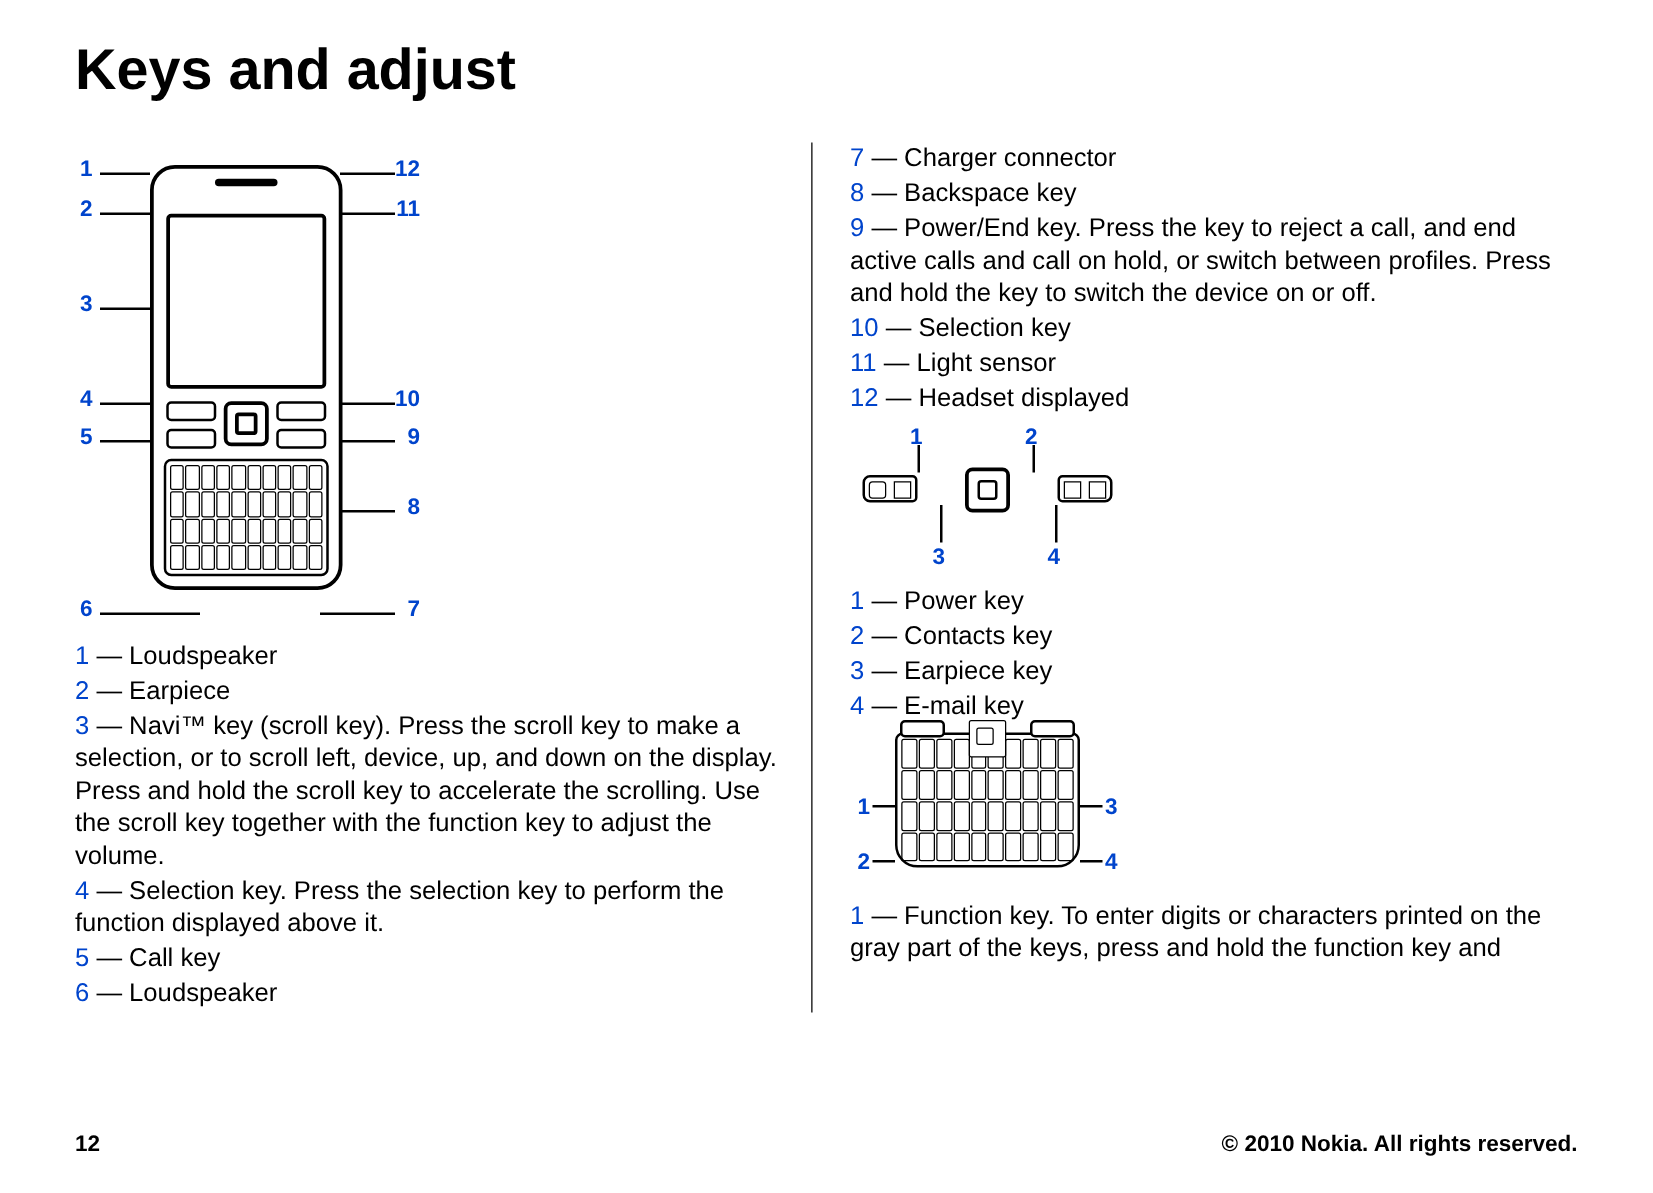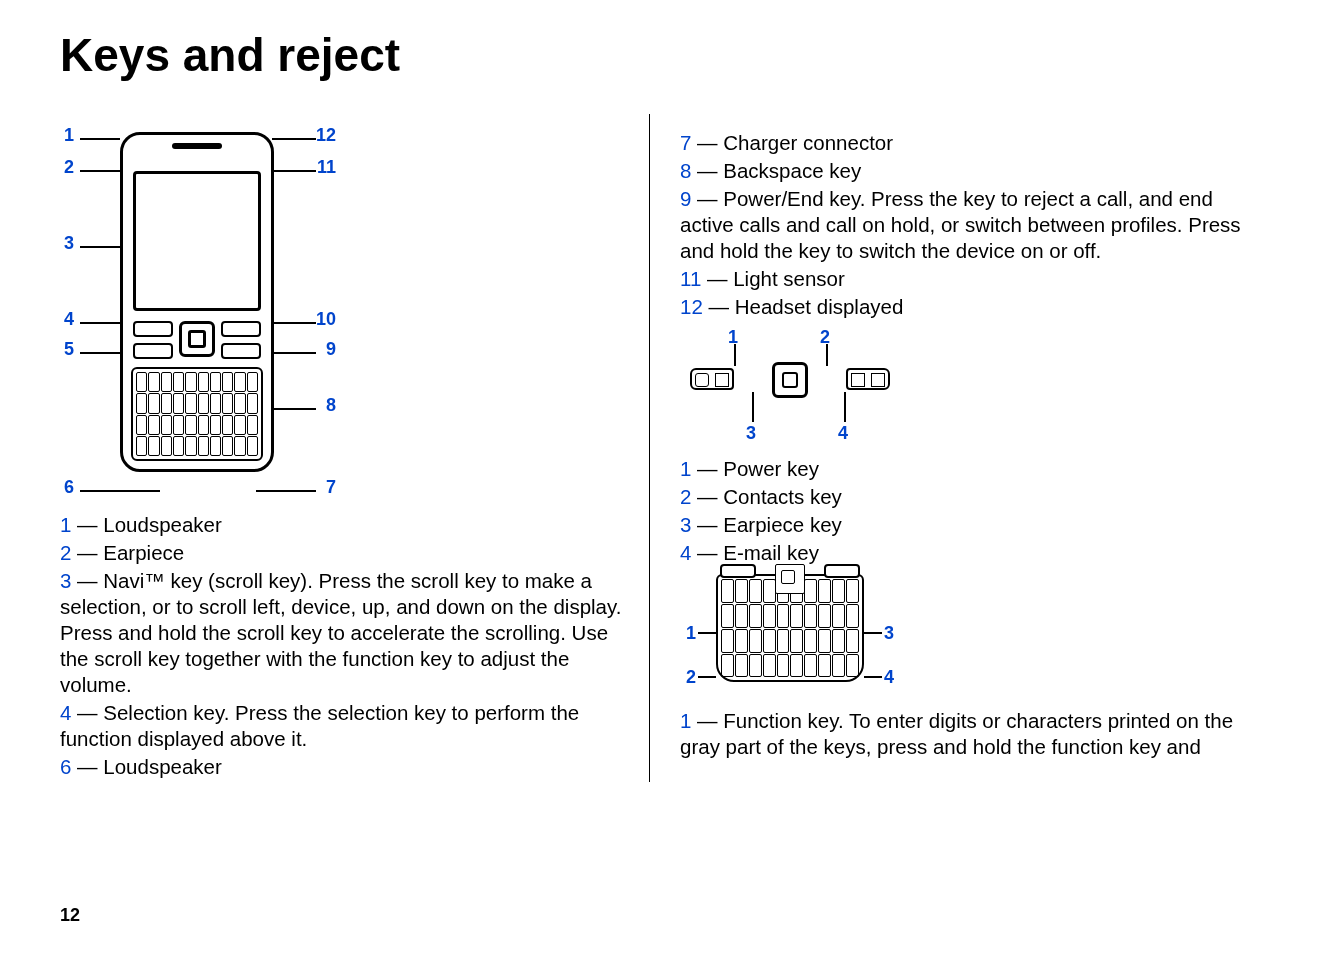--- a/index.html
+++ b/index.html
@@ -21,21 +21,21 @@
     display: flex;
     gap: 0;
   }
   .col {
     width: 590px;
     font-size: 20.5px;
     line-height: 1.27;
     padding-right: 14px;
   }
   .col.left { border-right: 1px solid #000; }
-  .col.right { padding-left: 30px; padding-right:0; width:600px;margin-top:16px;}
+  .col.right { padding-left: 30px; padding-right:0; width:600px;}
   .num {
     color: #0044cc;
   }
   .legend-item { margin-bottom: 2px; }
   .footer {
     position: absolute;
     bottom: 28px;
     left: 60px;
     right: 60px;
     display: flex;
@@ -105,21 +105,21 @@
   .kb-nav{position:absolute;top:-12px;left:50%;transform:translateX(-50%);width:30px;height:30px;border:3px solid #000;border-radius:5px;background:#fff;}
   .kb-nav-in{position:absolute;top:5px;left:5px;width:14px;height:14px;border:2.5px solid #000;border-radius:3px;}
   .kb-softb{position:absolute;top:-6px;width:36px;height:14px;border:2.5px solid #000;border-radius:4px;background:#fff;}
   .kblL{left:40px;} .kblR{right:40px;}
   .kb-lab{position:absolute;color:#0044cc;font-weight:bold;font-size:18px;}
   .klineH{position:absolute;background:#000;height:2px;}
 </style>
 </head>
 <body>
 
-<h1>Keys and reject</h1>
+<h1>Keys and adjust</h1>
 
 <div class="columns">
   <div class="col left">
 
     <div class="phone-diagram">
       <div class="phone-body">
         <div class="phone-speaker"></div>
         <div class="phone-screen"></div>
         <div class="phone-softL"></div>
           <div class="phone-softR"></div>
@@ -195,29 +195,31 @@
         <div class="line lL8"></div>
       <span class="label-blue l7">7</span>
         <div class="line lL7"></div>
     </div>
 
     <div>
       <p class="legend-item"><span class="num">1</span><span> — Loudspeaker</span></p>
       <p class="legend-item"><span class="num">2</span><span> — Earpiece</span></p>
       <p class="legend-item"><span class="num">3</span><span> — Navi™ key (scroll key). Press the scroll key to make a selection, or to scroll left, device, up, and down on the display. Press and hold the scroll key to accelerate the scrolling. Use the scroll key together with the function key to adjust the volume.</span></p>
       <p class="legend-item"><span class="num">4</span><span> — Selection key. Press the selection key to perform the function displayed above it.</span></p>
+      <p class="legend-item"><span class="num">5</span><span> — Call key</span></p>
       <p class="legend-item"><span class="num">6</span><span> — Loudspeaker</span></p>
     </div>
   </div>
 
   <div class="col right">
     <div>
       <p class="legend-item"><span class="num">7</span><span> — Charger connector</span></p>
       <p class="legend-item"><span class="num">8</span><span> — Backspace key</span></p>
       <p class="legend-item"><span class="num">9</span><span> — Power/End key. Press the key to reject a call, and end active calls and call on hold, or switch between profiles. Press and hold the key to switch the device on or off.</span></p>
+      <p class="legend-item"><span class="num">10</span><span> — Selection key</span></p>
       <p class="legend-item"><span class="num">11</span><span> — Light sensor</span></p>
       <p class="legend-item"><span class="num">12</span><span> — Headset displayed</span></p>
     </div>
 
     <div class="keypad-diagram">
       <span class="kp-lab" style="left:48px;top:0">1</span>
       <span class="kp-lab" style="left:140px;top:0">2</span>
       <div class="klineV" style="left:54px;top:18px;height:22px;"></div>
       <div class="klineV" style="left:146px;top:18px;height:22px;"></div>
       <div class="kp-softL">
@@ -303,13 +305,14 @@
     </div>
 
     <div>
       <p class="legend-item"><span class="num">1</span><span> — Function key. To enter digits or characters printed on the gray part of the keys, press and hold the function key and</span></p>
     </div>
   </div>
 </div>
 
 <div class="footer">
   <span>12</span>
+  <span>© 2010 Nokia. All rights reserved.</span>
 </div>
 
 </body></html>

